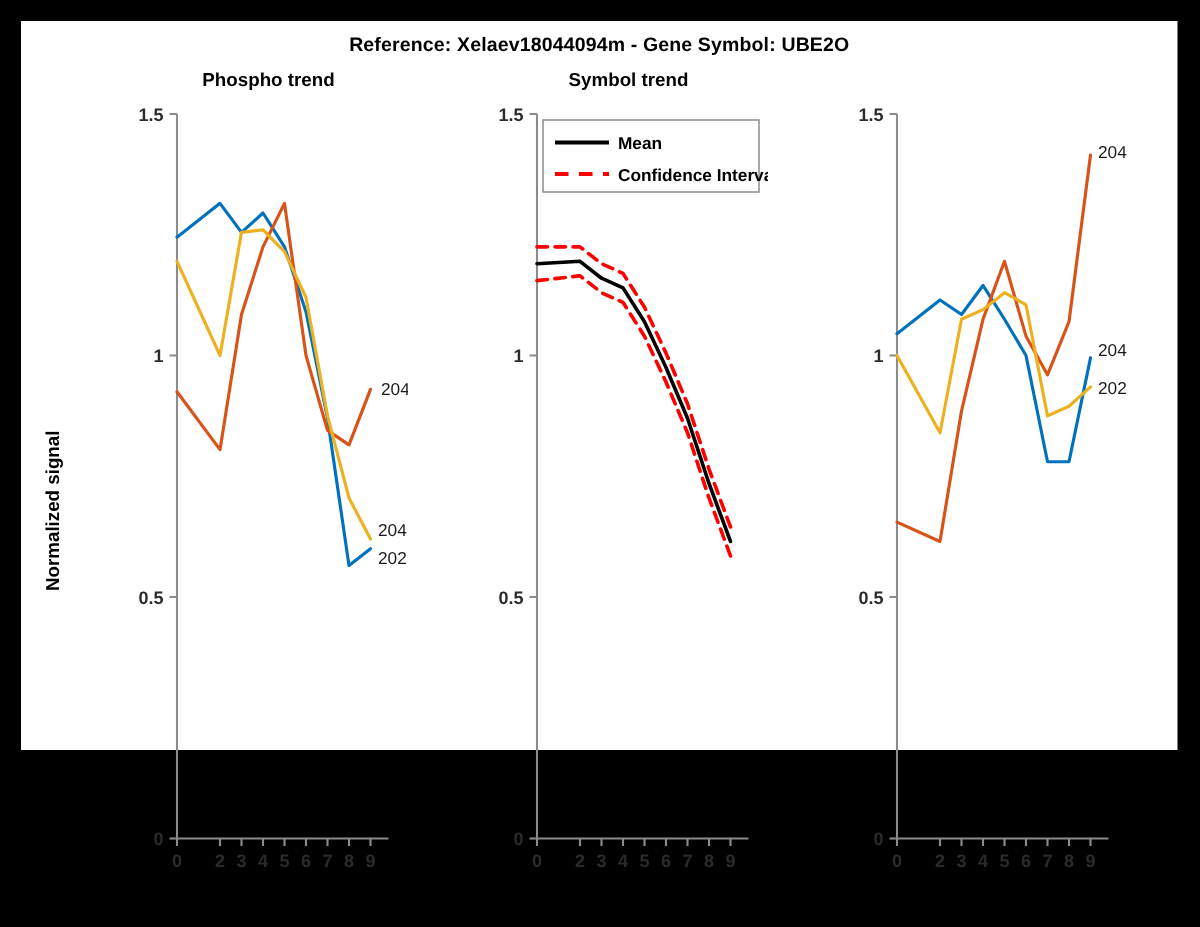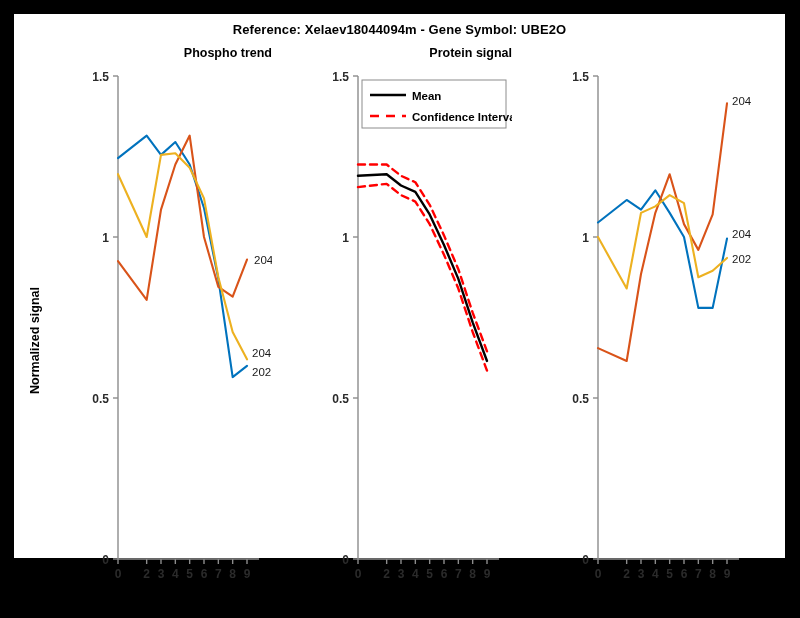--- a/index.html
+++ b/index.html
@@ -11,21 +11,21 @@
     width: 800px;
     height: 618px;
     overflow: hidden;
     font-family: "Liberation Sans", sans-serif;
   }
   #figure-root {
     position: absolute;
     left: 14px;
     top: 14px;
     width: 771px;
-    height: 544px;
+    height: 486px;
     background: #ffffff;
   }
   #figure-title {
     position: absolute;
     left: 0;
     top: 8px;
     width: 771px;
     text-align: center;
     font-size: 13px;
     font-weight: bold;
@@ -35,24 +35,25 @@
   .panel {
     position: absolute;
     top: 0;
     width: 258px;
     height: 586px;
   }
   .panel-title {
     position: absolute;
     top: 32px;
     width: 100%;
-    text-align: right;
+    text-align: center;
     font-size: 12.5px;
     font-weight: bold;
     color: #000000;
+    padding-left: 36px;
   }
   .plot-svg {
     position: absolute;
     left: 0;
     top: 0;
   }
   .axis-label-y {
     position: absolute;
     font-size: 12.5px;
     font-weight: bold;
@@ -130,21 +131,21 @@
         <polyline points="104,144.10999999999996 132.66666666666666,121.57000000000005 147,140.89000000000004 161.33333333333331,128.01000000000005 175.66666666666669,150.54999999999995 190,194.01999999999998 204.33333333333331,264.86 218.66666666666666,363.07000000000005 233,351.8" fill="none" stroke="#0072BD" stroke-width="2.1" stroke-linejoin="round" stroke-linecap="round"></polyline>
         <polyline points="104,247.14999999999998 132.66666666666666,285.78999999999996 147,195.63000000000005 161.33333333333331,150.54999999999995 175.66666666666669,121.57000000000005 190,223 204.33333333333331,272.90999999999997 218.66666666666666,282.57 233,245.54000000000002" fill="none" stroke="#D95319" stroke-width="2.1" stroke-linejoin="round" stroke-linecap="round"></polyline>
         <polyline points="104,160.20999999999998 132.66666666666666,223 147,140.89000000000004 161.33333333333331,139.28000000000003 175.66666666666669,153.76999999999998 190,184.35999999999996 204.33333333333331,263.25 218.66666666666666,317.99 233,345.36" fill="none" stroke="#EDB120" stroke-width="2.1" stroke-linejoin="round" stroke-linecap="round"></polyline>
         <text x="240" y="249.54000000000002" class="series-label">204;217</text>
         <text x="238" y="343.36" class="series-label">204</text>
         <text x="238" y="361.8" class="series-label">202;204</text>
       </svg>
   </div>
 
   <div class="panel" id="panel-1" style="left:240px;">
-    <div class="panel-title">Protein signal</div>
+    <div class="panel-title">Symbol trend</div>
     <div class="axis-label-x" style="left:50px; top:558px; width:200px;">H.p.t. progesterone</div>
     <svg class="plot-svg" width="258" height="586">
         <line x1="104" y1="545" x2="104" y2="62" stroke="#8c8c8c" stroke-width="1.4"></line>
         <line x1="104" y1="545" x2="245" y2="545" stroke="#8c8c8c" stroke-width="1.4"></line>
         <line x1="99" y1="545" x2="104" y2="545" stroke="#8c8c8c" stroke-width="1.4"></line>
         <text x="95" y="549.5" text-anchor="end" class="tick-text">0</text>
         <line x1="99" y1="384" x2="104" y2="384" stroke="#8c8c8c" stroke-width="1.4"></line>
         <text x="95" y="388.5" text-anchor="end" class="tick-text">0.5</text>
         <line x1="99" y1="223" x2="104" y2="223" stroke="#8c8c8c" stroke-width="1.4"></line>
         <text x="95" y="227.5" text-anchor="end" class="tick-text">1</text>

